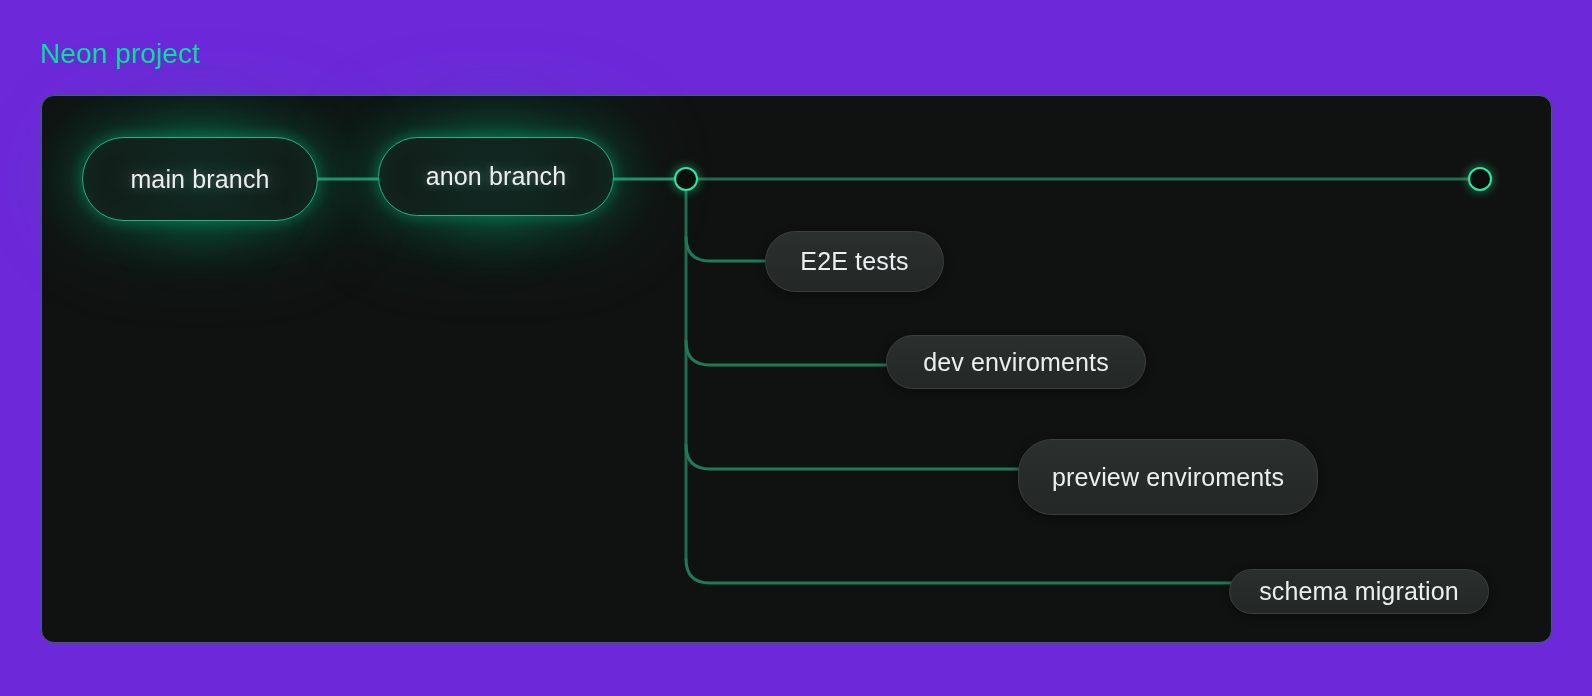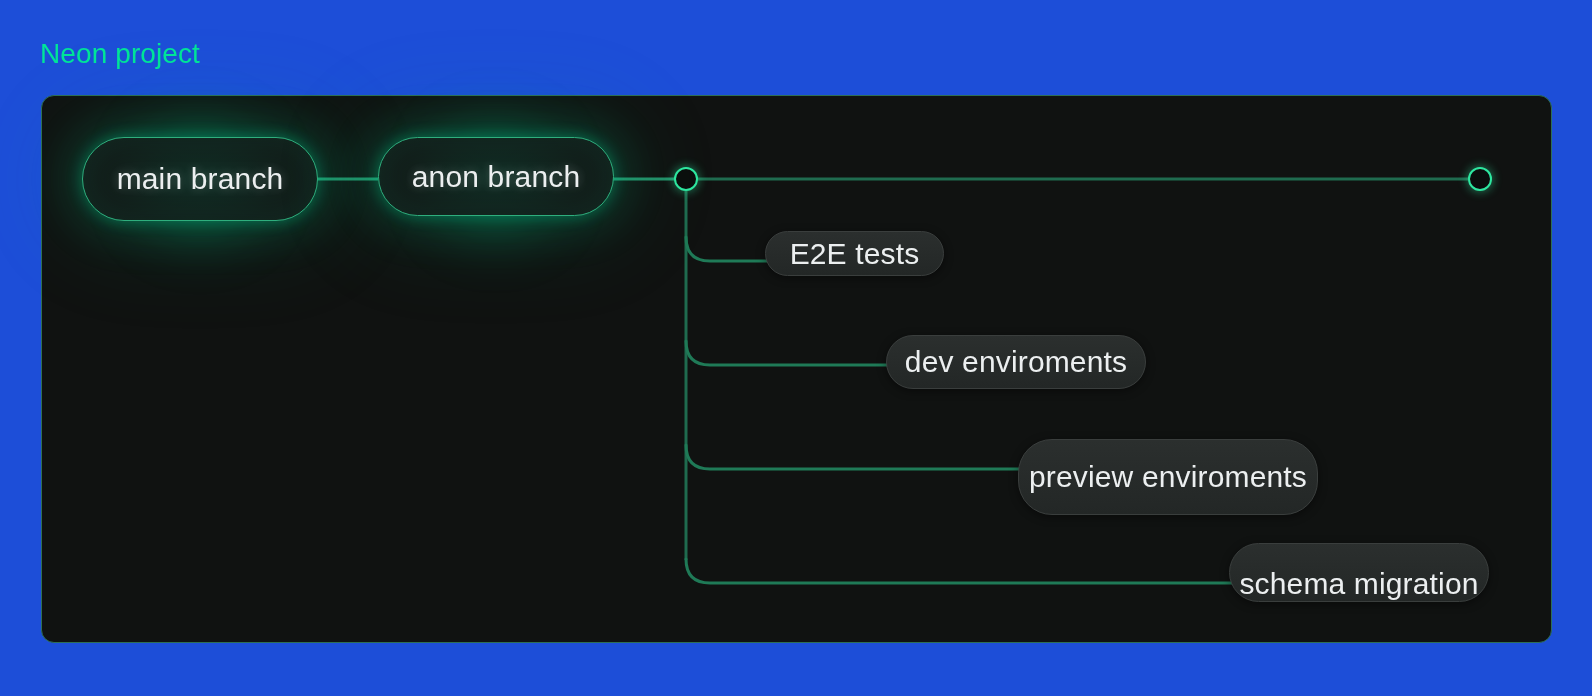--- a/index.html
+++ b/index.html
@@ -13,21 +13,21 @@
     overflow: hidden;
     font-family: "Liberation Sans", sans-serif;
     position: relative;
   }
 
   #stage {
     position: absolute;
     left: 0; top: 0;
     width: 1592px;
     height: 696px;
-    background: #1d4ed8;
+    background: #6d28d9;
   }
 
   
   #title {
     position: absolute;
     left: 40px;
     top: 38px;
     font-size: 28px;
     letter-spacing: 0.1px;
     color: #00e599;
@@ -59,21 +59,21 @@
 
   
   .pill {
     position: absolute;
     box-sizing: border-box;
     display: flex;
     align-items: center;
     justify-content: center;
     white-space: nowrap;
     color: #eceff0;
-    font-size: 30px;
+    font-size: 25px;
     font-weight: 400;
     letter-spacing: 0.15px;
   }
 
   .pill.primary {
     border: 1.5px solid #2fae7d;
     border-radius: 46px;
     background:
       radial-gradient(ellipse 78% 95% at 50% 50%, rgba(0,200,140,0.14) 0%, rgba(0,160,110,0.05) 55%, rgba(10,14,12,0) 100%),
       #131716;
@@ -165,29 +165,29 @@
   <div class="node-circle bright" style="left:1468px; top:167px; width:24px; height:24px;"></div>
 
   <div class="pill primary" style="left:82px; top:137px; width:236px; height:84px;">
     <span>main branch</span>
   </div>
 
   <div class="pill primary" style="left:378px; top:137px; width:236px; height:79px;">
     <span>anon branch</span>
   </div>
 
-  <div class="pill secondary" style="left:765px; top:231px; width:179px; height:45px;">
+  <div class="pill secondary" style="left:765px; top:231px; width:179px; height:61px;">
     <span>E2E tests</span>
   </div>
 
   <div class="pill secondary" style="left:886px; top:335px; width:260px; height:54px;">
     <span>dev enviroments</span>
   </div>
 
   <div class="pill secondary" style="left:1018px; top:439px; width:300px; height:76px;">
     <span>preview enviroments</span>
   </div>
 
-  <div class="pill secondary" style="left:1229px; top:543px; width:260px; height:59px;align-items:flex-end;">
+  <div class="pill secondary" style="left:1229px; top:569px; width:260px; height:45px;">
     <span>schema migration</span>
   </div>
 
 </div>
 
 </body></html>

